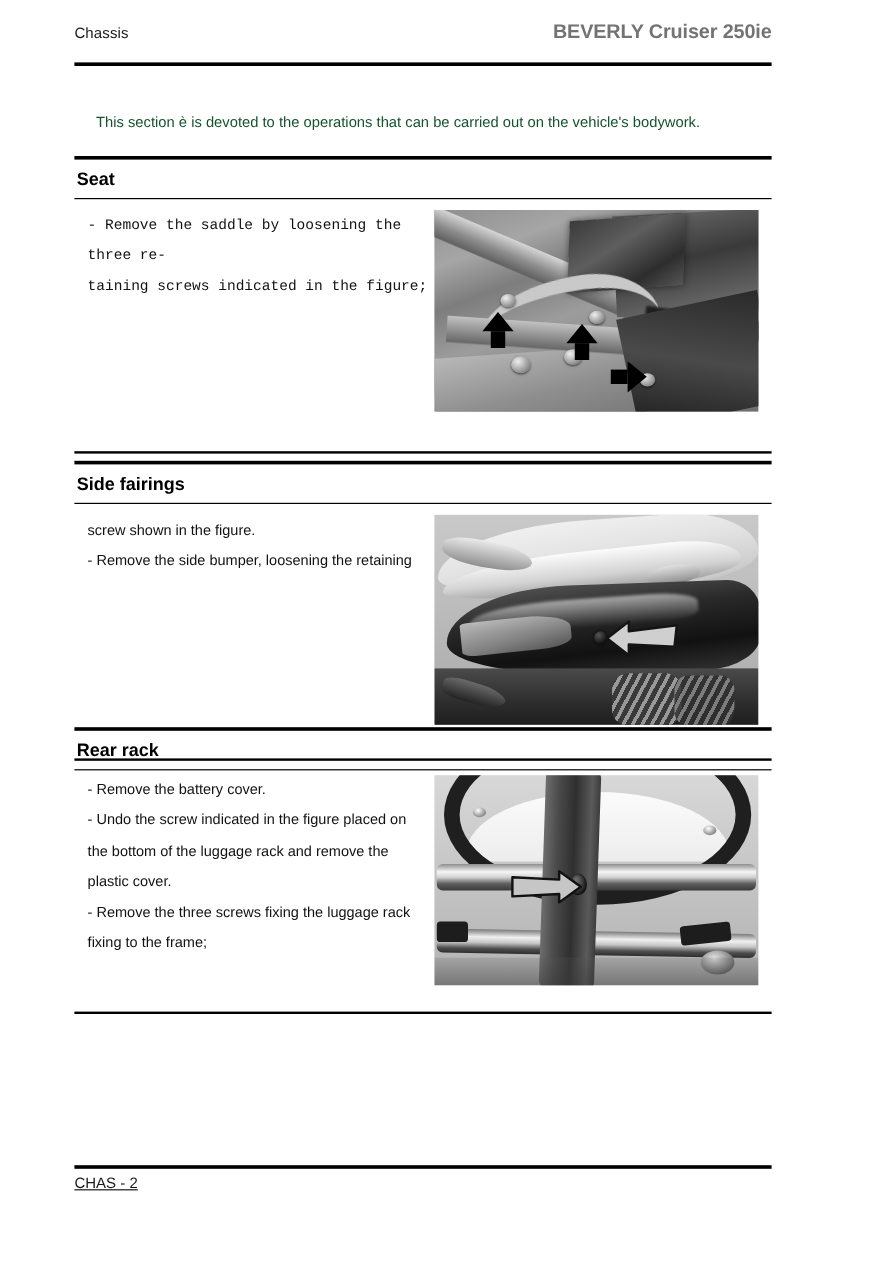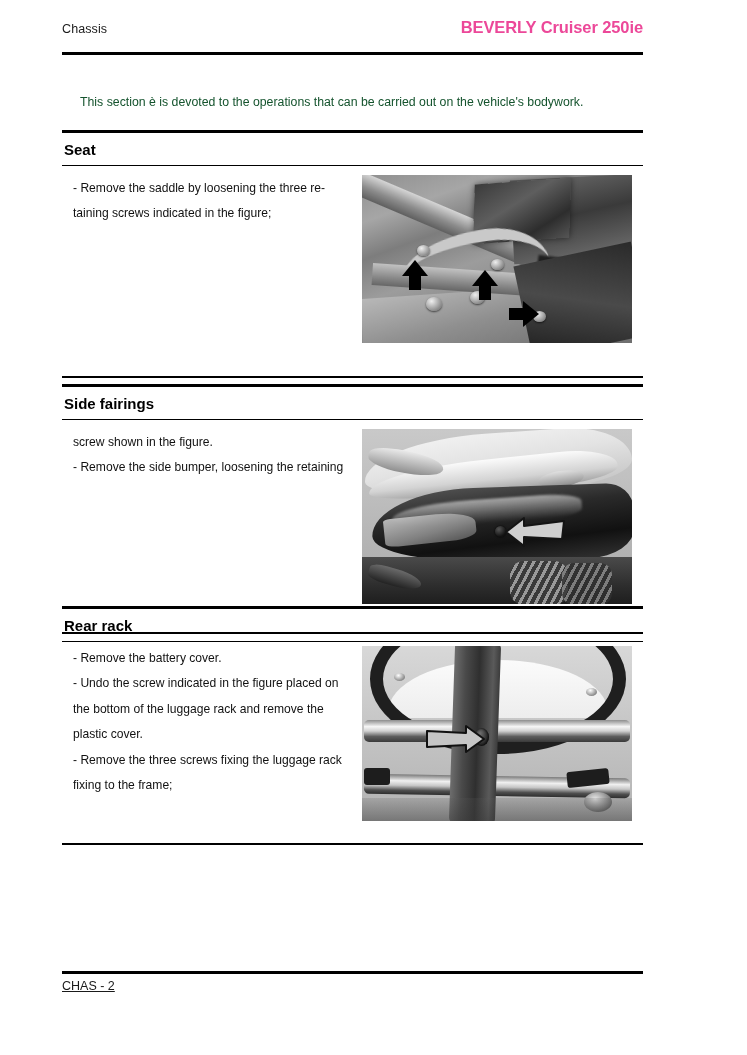--- a/index.html
+++ b/index.html
@@ -35,21 +35,21 @@
   }
   .header-left {
     font-size: 12.5px;
     letter-spacing: 0.1px;
     color: #1a1a1a;
   }
   .header-right {
     font-size: 16.5px;
     font-weight: bold;
     letter-spacing: -0.1px;
-    color: #ec4899;
+    color: #737373;
     white-space: nowrap;
   }
   .header-rule {
     position: absolute;
     left: 62px;
     top: 52px;
     width: 581px;
     height: 3px;
     background: #000;
   }
@@ -388,21 +388,21 @@
   </div>
   <div class="header-rule"></div>
 
   <div class="intro">This section è is devoted to the operations that can be carried out on the vehicle's bodywork.</div>
 
   <div class="section" style="top:130px;">
     <div class="rule-thick"></div>
     <div class="section-title">Seat</div>
     <div class="rule-thin"></div>
 
-    <div class="section-body" style="height:210px;">
+    <div class="section-body" style="height:210px;font-family:Liberation Mono, monospace;">
       <div class="body-text">
         <p>- Remove the saddle by loosening the three re-</p>
         <p>taining screws indicated in the figure;</p>
       </div>
 
       <div class="fig-wrap">
         <div class="photo f1">
           <div class="beam-diag"></div>
           <div class="plate-top2"></div>
           <div class="plate-top"></div>

